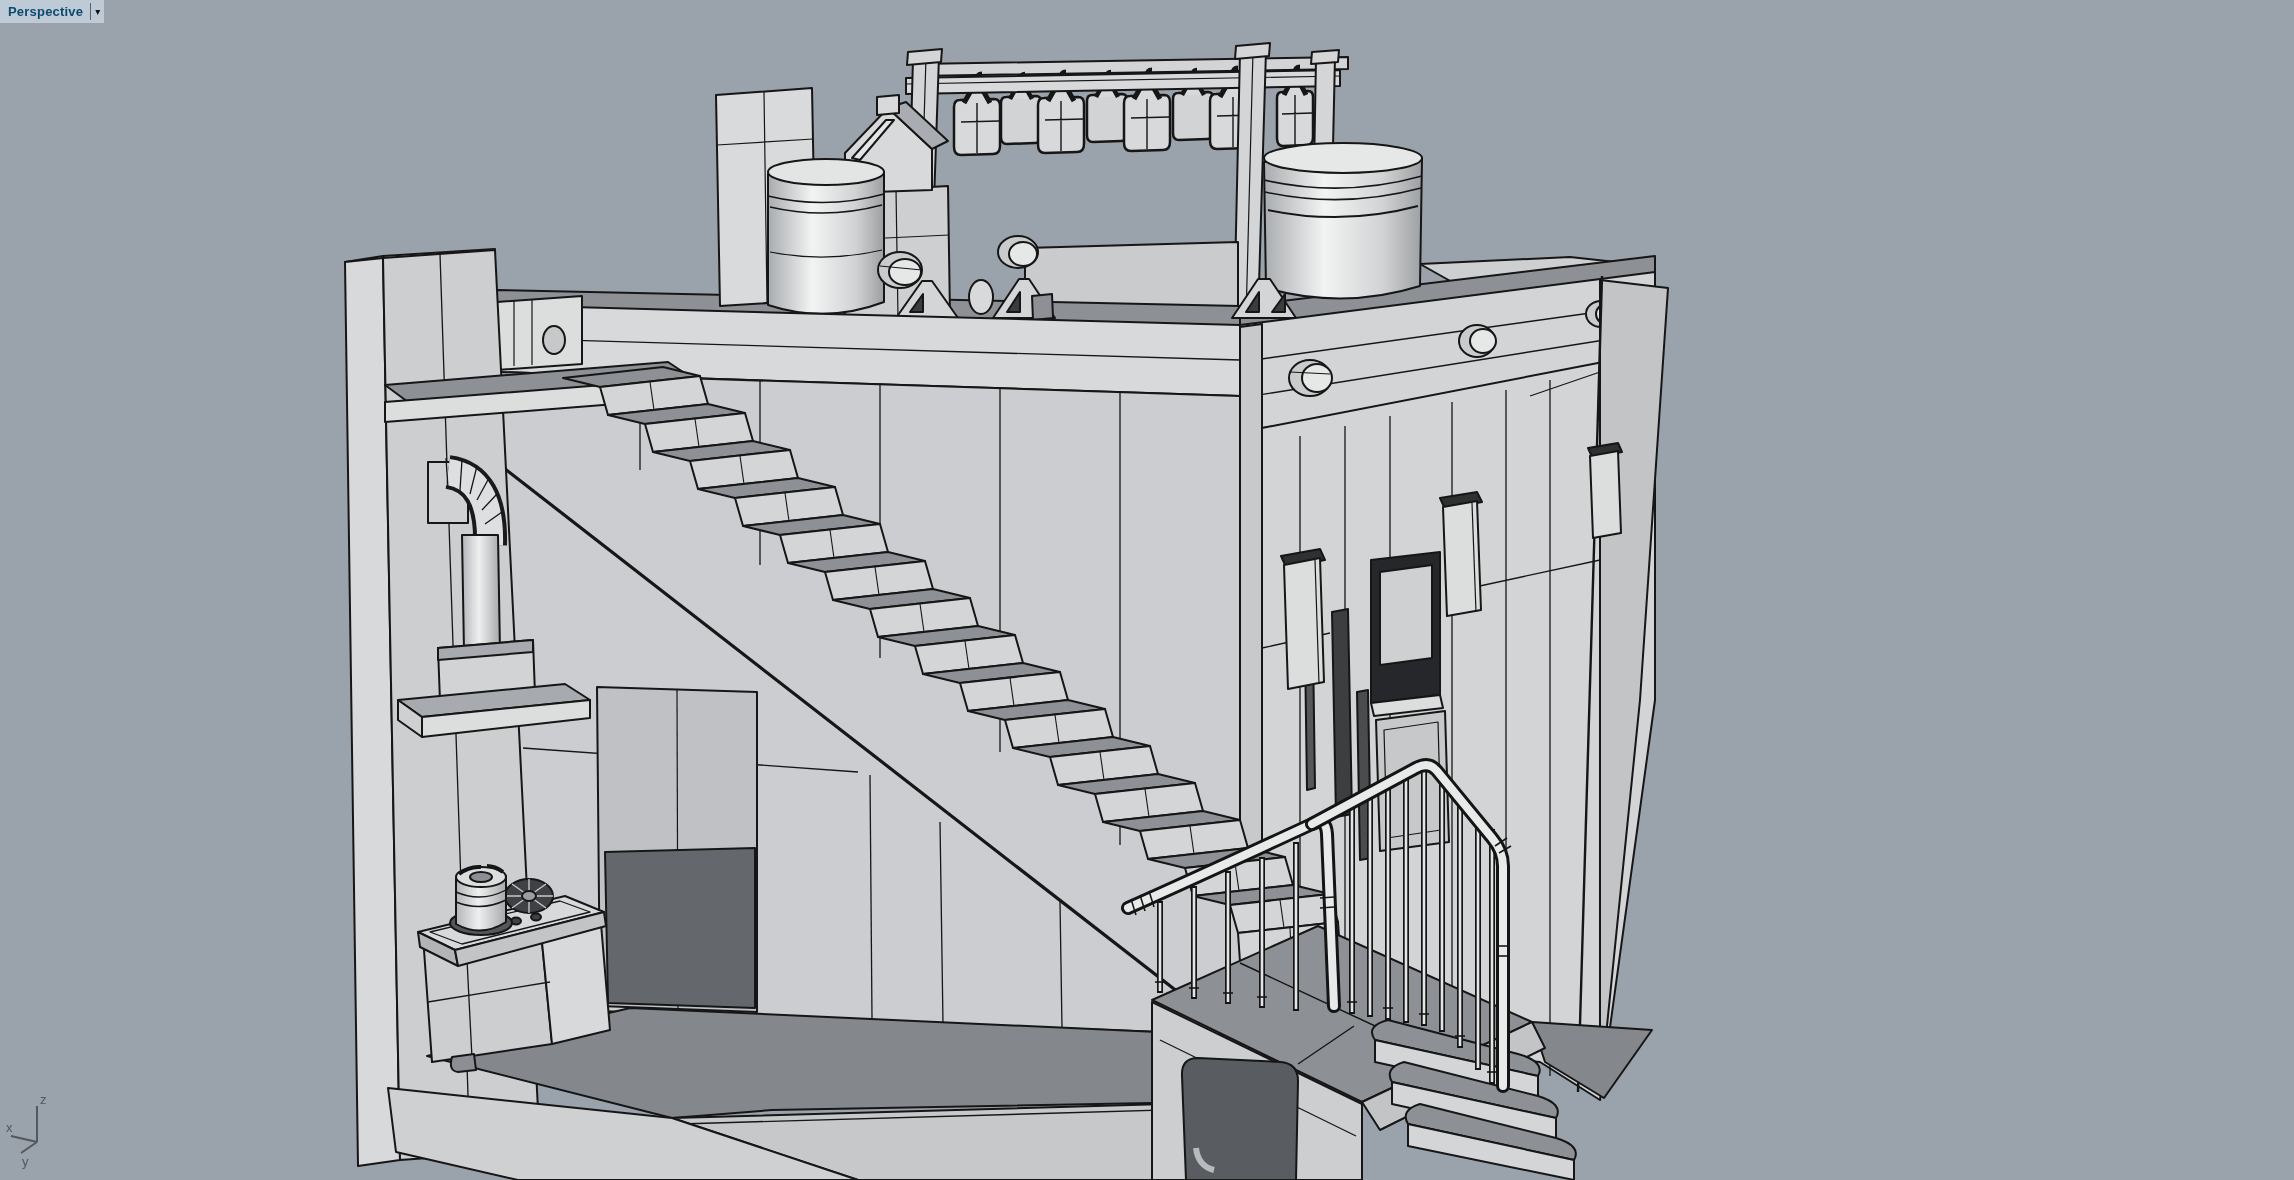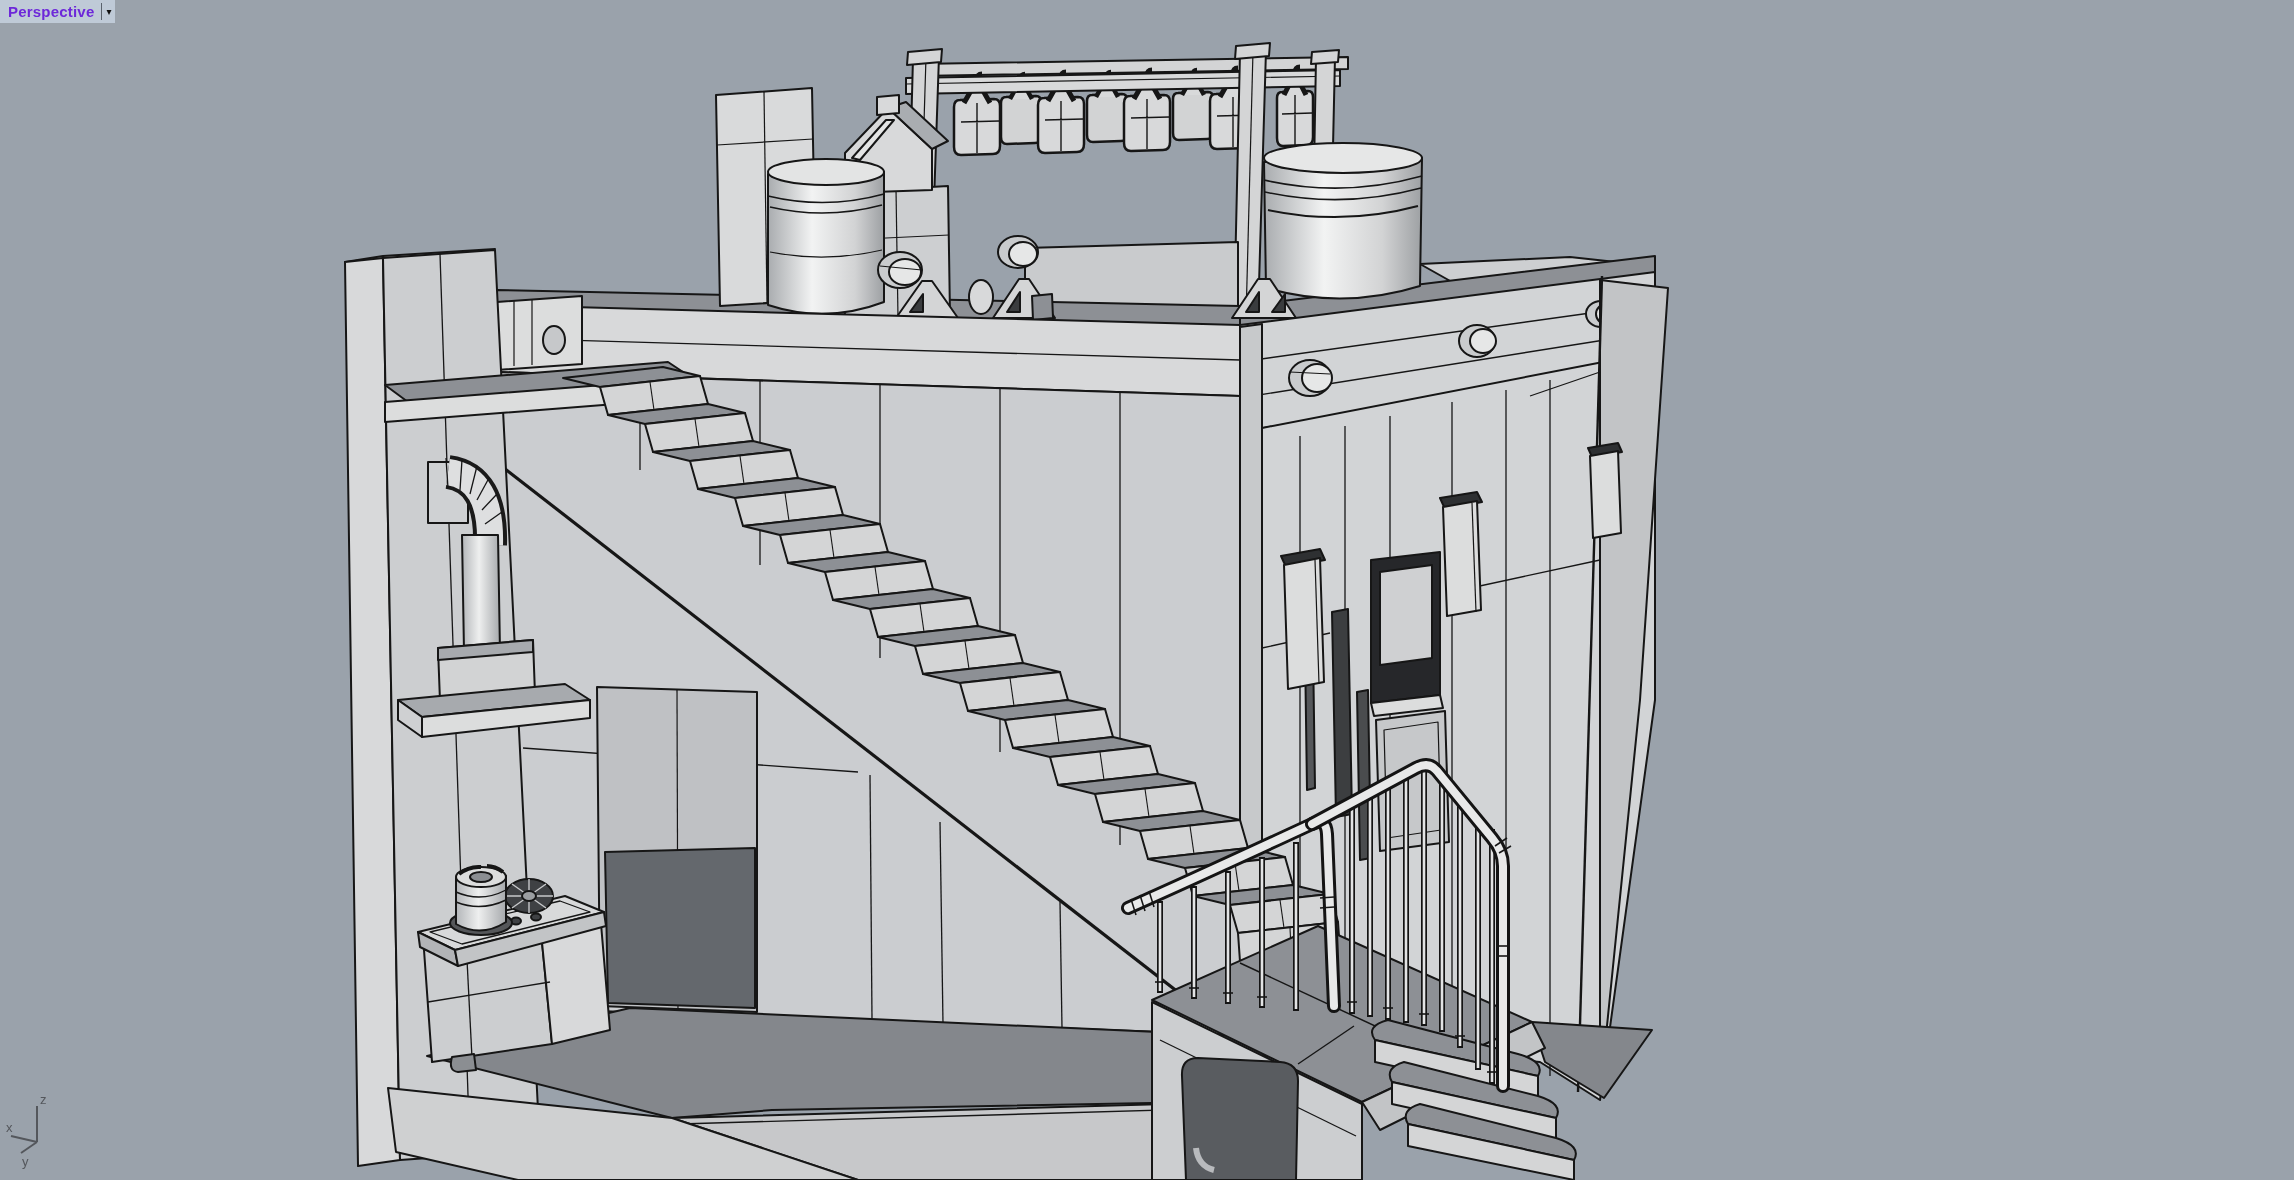--- a/index.html
+++ b/index.html
@@ -1,21 +1,21 @@
 <!DOCTYPE html>
 <html><head>
 <meta charset="utf-8">
 <style>
   html,body{margin:0;padding:0;width:2294px;height:1180px;overflow:hidden;
     background:#9aa2ab;font-family:"Liberation Sans",sans-serif;}
   #viewport{position:relative;width:2294px;height:1180px;}
   #scene-svg{position:absolute;left:0;top:0;}
   #vp-label{position:absolute;left:0;top:0;display:flex;align-items:center;
     background:#bfcad7;height:23px;padding:0 4px 0 8px;cursor:pointer;user-select:none;}
-  #vp-label .t{font-weight:bold;font-size:15px;color:#6d28d9;letter-spacing:0.2px;}
+  #vp-label .t{font-weight:bold;font-size:13px;color:#0c4a6e;letter-spacing:0.2px;}
   #vp-label .sep{width:1px;height:17px;background:#5a626c;margin:0 4px 0 7px;}
   #vp-label .arrow{font-size:10px;color:#111;line-height:1;}
 </style>
 </head>
 <body>
 
 <div id="viewport">
 <svg id="scene-svg" width="2294" height="1180" viewBox="0 0 2294 1180">
   <defs>
     <linearGradient id="cyl" x1="0" y1="0" x2="1" y2="0">

